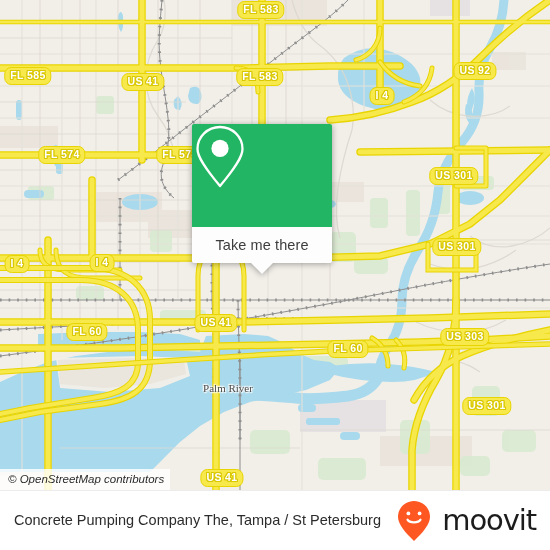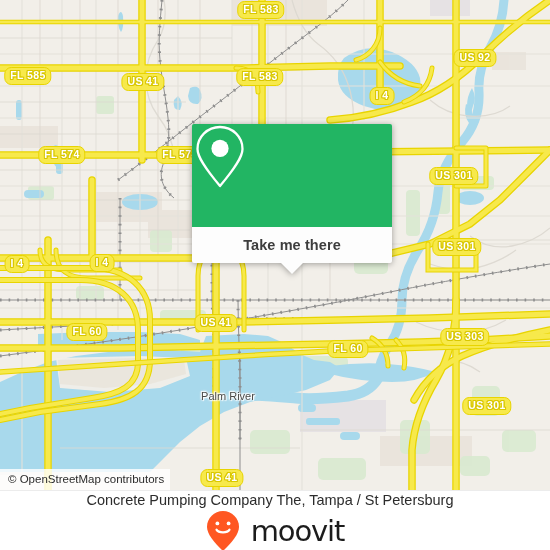--- a/index.html
+++ b/index.html
@@ -45,27 +45,27 @@
   }
 
   
   #attribution{
     position:absolute;left:0;bottom:0;
     font-size:11.5px;color:#2b2b2b;
     padding:3px 6px 4px 8px;
     background:rgba(255,255,255,.82);
     white-space:nowrap;
     line-height:14px;
+    font-style:italic;
   }
 
   
   #popup{
-    position:absolute;left:192px;top:124px;width:200px;
+    position:absolute;left:192px;top:124px;width:140px;
     filter:drop-shadow(0 1px 3px rgba(0,0,0,.35));
-    font-weight:bold;
   }
   #popup-top{
     height:103px;background:#22b563;
     display:flex;align-items:center;justify-content:center;
     border-radius:2px 2px 0 0;
   }
   #popup-bottom{
     height:36px;background:#fdfdfd;
     display:flex;align-items:center;justify-content:center;
     border-radius:0 0 2px 2px;
@@ -79,21 +79,20 @@
     border-right:11px solid transparent;
     border-top:11px solid #fdfdfd;
   }
 
   
   #footer{
     position:absolute;left:0;bottom:0;width:550px;height:60px;
     background:#fff;display:flex;align-items:center;
     box-sizing:border-box;padding:0 14px 0 14px;
     border-top:1px solid #ececec;
-    flex-direction:column;
   }
   #footer-title{
     flex:1;font-size:14.5px;color:#2c2c2c;line-height:19px;
     padding-right:10px;
   }
   #moovit-logo{display:flex;align-items:center;gap:12px;}
   #moovit-word{
     font-size:29px;color:#1c1c1c;letter-spacing:-1.1px;
     font-family:"DejaVu Sans", sans-serif;font-weight:500;
     line-height:29px;margin-left:-1px;
@@ -389,24 +388,24 @@
       </g>
 
       <g class="trunkC" stroke-width="5.5">
         <path d="M0,372 C60,368 120,364 180,360 C240,356 300,352 360,350 C420,348 480,346 550,344"></path>
       </g>
       <g class="trunk" stroke-width="3.5">
         <path d="M0,372 C60,368 120,364 180,360 C240,356 300,352 360,350 C420,348 480,346 550,344"></path>
       </g>
     </svg>
 
-    <div class="placelabel" style="left:228px;top:396px;">Palm River</div>
+    <div class="placelabel" style="left:228px;top:388px;font-family:Liberation Serif, serif;">Palm River</div>
 
     <div class="shield" style="left:261px;top:10px;">FL 583</div>
-    <div class="shield" style="left:475px;top:58px;">US 92</div>
+    <div class="shield" style="left:475px;top:71px;">US 92</div>
     <div class="shield" style="left:28px;top:68px;margin-top:8px;">FL 585</div>
     <div class="shield" style="left:143px;top:82px;">US 41</div>
     <div class="shield" style="left:260px;top:77px;">FL 583</div>
     <div class="shield" style="left:382px;top:96px;">I 4</div>
     <div class="shield" style="left:62px;top:155px;">FL 574</div>
     <div class="shield" style="left:180px;top:155px;">FL 574</div>
     <div class="shield" style="left:454px;top:176px;">US 301</div>
     <div class="shield" style="left:457px;top:247px;">US 301</div>
     <div class="shield" style="left:17px;top:264px;">I 4</div>
     <div class="shield" style="left:102px;top:263px;">I 4</div>

